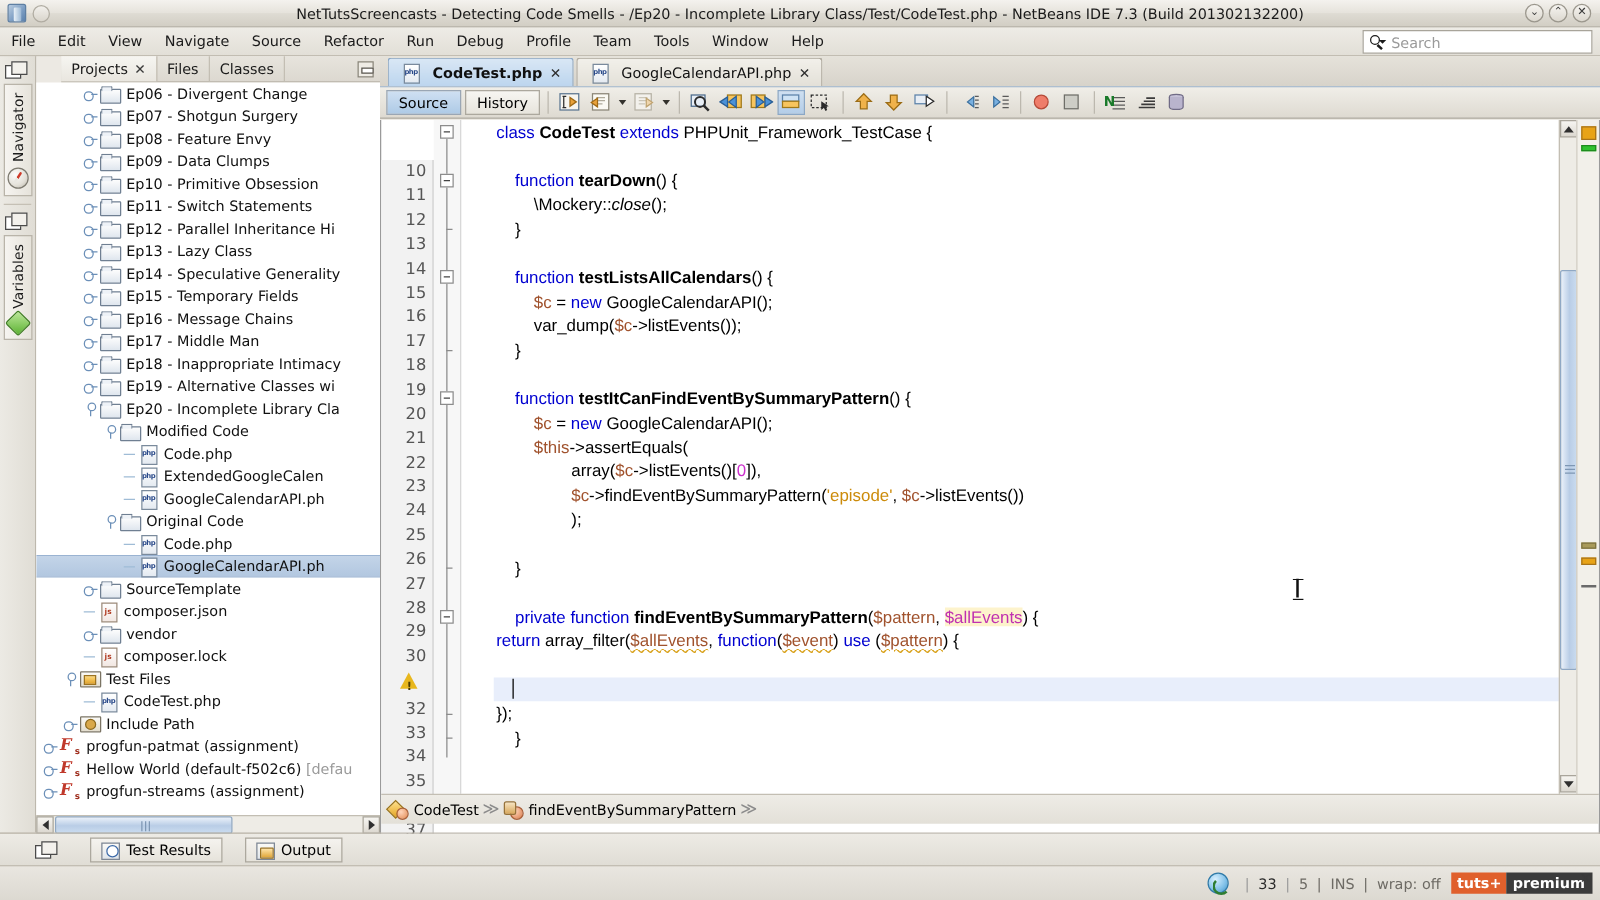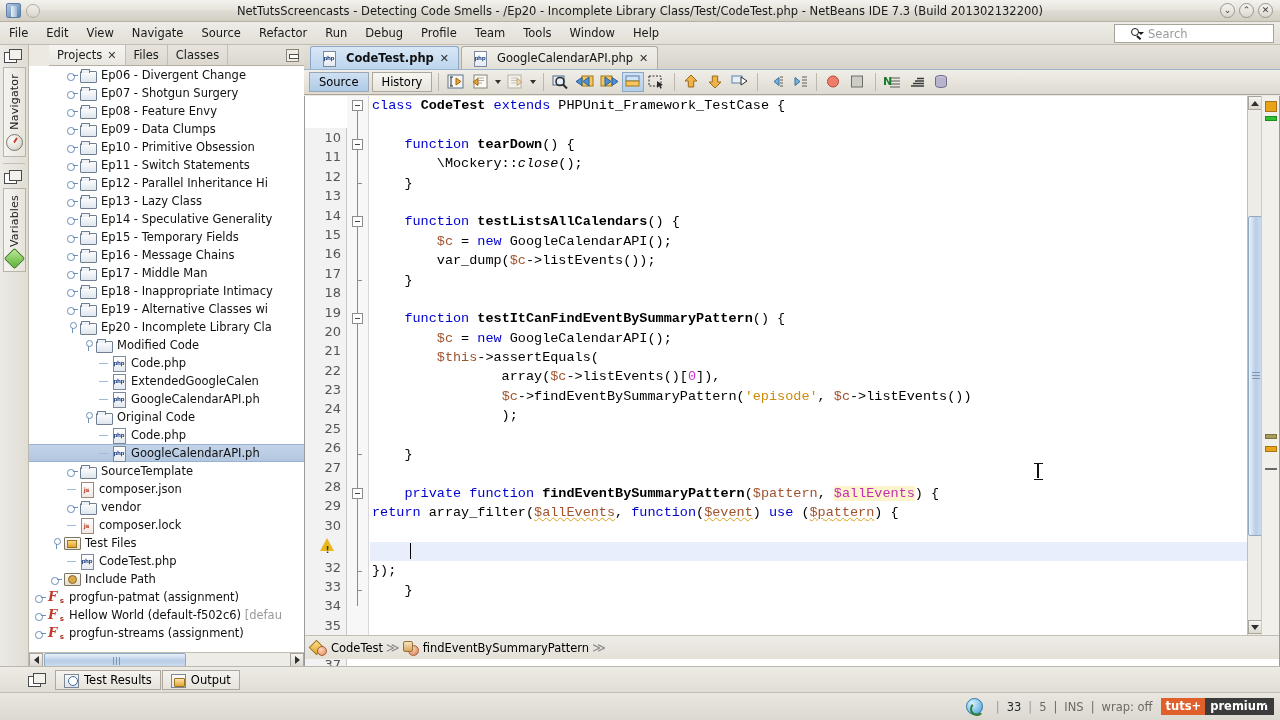--- a/index.html
+++ b/index.html
@@ -58,23 +58,23 @@
     background: linear-gradient(to bottom,#eeece6,#e2dfd7);
     border-bottom: 1px solid #c2bdb2;
     display: flex; align-items: center;
   }
   .menu-item {
     padding: 2px 9px; font-size: 11.5px; color: #1a1a1a; cursor: default;
     font-family: "DejaVu Sans", sans-serif;
   }
   .search-box {
     position: absolute; right: 6px; top: 2px;
-    width: 160px; height: 19px;
+    width: 184px; height: 19px;
     background: #fff; border: 1px solid #a8a49a;
-    display: flex; align-items: center; padding-left: 14px;
+    display: flex; align-items: center; padding-left: 3px;
   }
   .search-ico { position: relative; width: 16px; height: 14px; }
   .search-ico .lens {
     position: absolute; left: 2px; top: 1px; width: 8px; height: 8px;
     border: 1.6px solid #1b1b1b; border-radius: 50%;
   }
   .search-ico .hdl {
     position: absolute; left: 8px; top: 8px; width: 5px; height: 1.7px;
     background: #1b1b1b; transform: rotate(42deg); transform-origin: left center;
   }
@@ -377,22 +377,22 @@
     position:absolute; left:5px; width:11px; height:11px;
     border:1px solid #8c8c8c; background:#fff;
   }
   .fold-box:after{
     content:""; position:absolute; left:2px; top:4px; width:5px; height:1px; background:#444;
   }
   .fold-tick { position:absolute; left:10px; width:5px; height:1px; background:#8c8c8c;}
 
   .code {
     position: absolute; left: 65px; top: 0; width: 895px; height: 539px;
-    font-family: Liberation Mono, monospace;
-    font-size: 13.5px; overflow: hidden;
+    font-family: Liberation Sans, sans-serif;
+    font-size: 13.5px; overflow: hidden; padding-left: 25px;
   }
   .cline {
     height: 19.4px; line-height: 19.4px; white-space: pre;
     padding-left: 2px;
   }
   .cline.cur { background: #e8eefb; }
   .k { color: #0000d0; }
   .b { color: #000; font-weight: bold; }
   .var { color: #a0522d; }        
   .str { color: #cc8b0a; }        
@@ -444,21 +444,21 @@
   .mth-ico:before{content:"";position:absolute;left:5px;top:4px;width:9px;height:9px;border-radius:50%;
     background:radial-gradient(circle at 35% 32%,#ffd5bb,#d97a4a);border:1px solid #a9603a;}
   .mth-ico:after{content:"";position:absolute;left:0px;top:0px;width:8px;height:9px;border-radius:2px;
     background:linear-gradient(to bottom,#f6e3c0,#d8a85c);border:1px solid #96723a;}
 
   
   .botdock {
     position:absolute; left:0; top:666px; width:1280px; height:26px;
     background: linear-gradient(to bottom,#edebe5,#e0ddd5);
     border-top: 1px solid #bdb8ad;
-    display:flex; align-items:center; padding-left:28px; gap:1px;
+    display:flex; align-items:center; padding-left:28px; gap:18px;
   }
   .bd-winicon { width:18px;height:14px;position:relative;margin-right:8px;}
   .bd-winicon:before{content:"";position:absolute;left:0;top:3px;width:11px;height:9px;border:1.4px solid #4a4a4a;background:#fff;}
   .bd-winicon:after{content:"";position:absolute;left:5px;top:0;width:11px;height:9px;border:1.4px solid #4a4a4a;background:#f3f1ec;}
   .bdtab {
     height:20px; display:flex;align-items:center;gap:5px;padding:0 8px;
     font-size:11.5px; border:1px solid #aca89e;
     background:linear-gradient(to bottom,#f5f3ef,#e6e3db);
   }
   .tr-ico{width:15px;height:14px;position:relative;}

